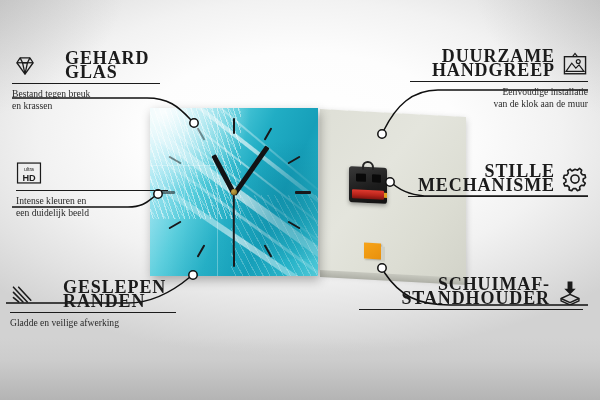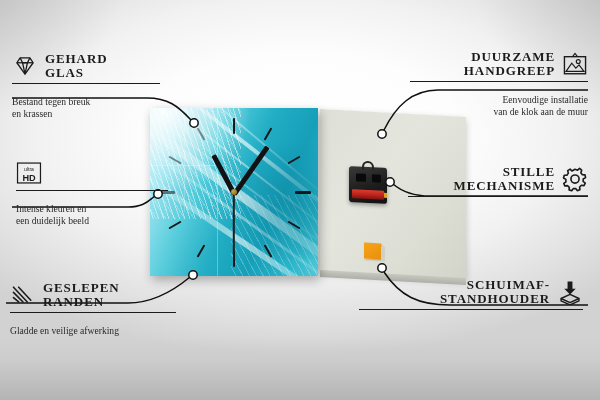--- a/index.html
+++ b/index.html
@@ -189,34 +189,35 @@
     border-radius: 50%;
     background: radial-gradient(circle at 35% 35%, #c9a84a, #7a5f14);
   }
 
   
   .callout { position: absolute; }
   .co-head { display: flex; align-items: center; gap: 7px; }
   .co-title {
     font-family: "Liberation Serif", serif;
     font-weight: 700;
-    font-size: 13px;
+    font-size: 18px;
     letter-spacing: .9px;
     line-height: 13.5px;
     color: #1b1b1b;
     text-transform: uppercase;
     white-space: pre-line;
+    margin-left: 20px;
   }
   .co-rule { height: 1.4px; background: #1b1b1b; margin-top: 4px; }
   .co-desc {
     font-family: "Liberation Serif", serif;
     font-size: 9.6px;
     line-height: 11.6px;
     color: #2a2a2a;
-    margin-top: 12px;
+    margin-top: 4px;
     white-space: pre-line;
   }
   .left  .co-head  { justify-content: flex-start; }
   .left  .co-title { text-align: left; }
   .left  .co-desc  { text-align: left; }
   .right .co-head  { justify-content: flex-end; flex-direction: row; }
   .right .co-title { text-align: right; }
   .right .co-desc  { text-align: right; }
 
   .ico { width: 26px; height: 26px; flex: 0 0 26px; color: #1b1b1b; }

